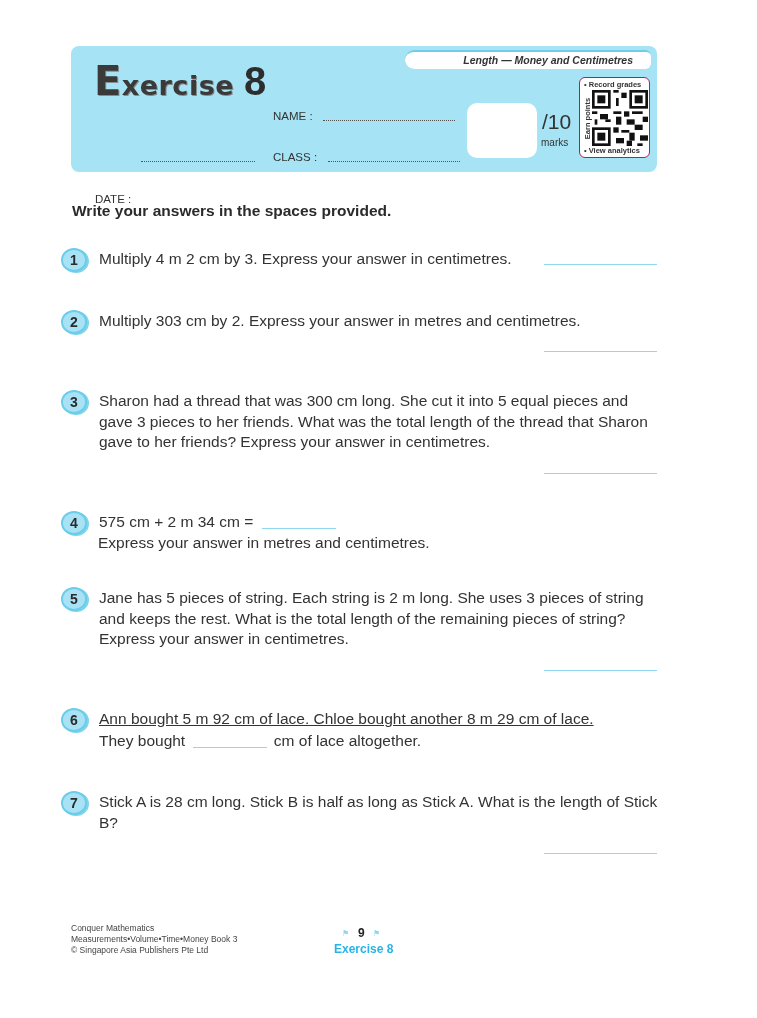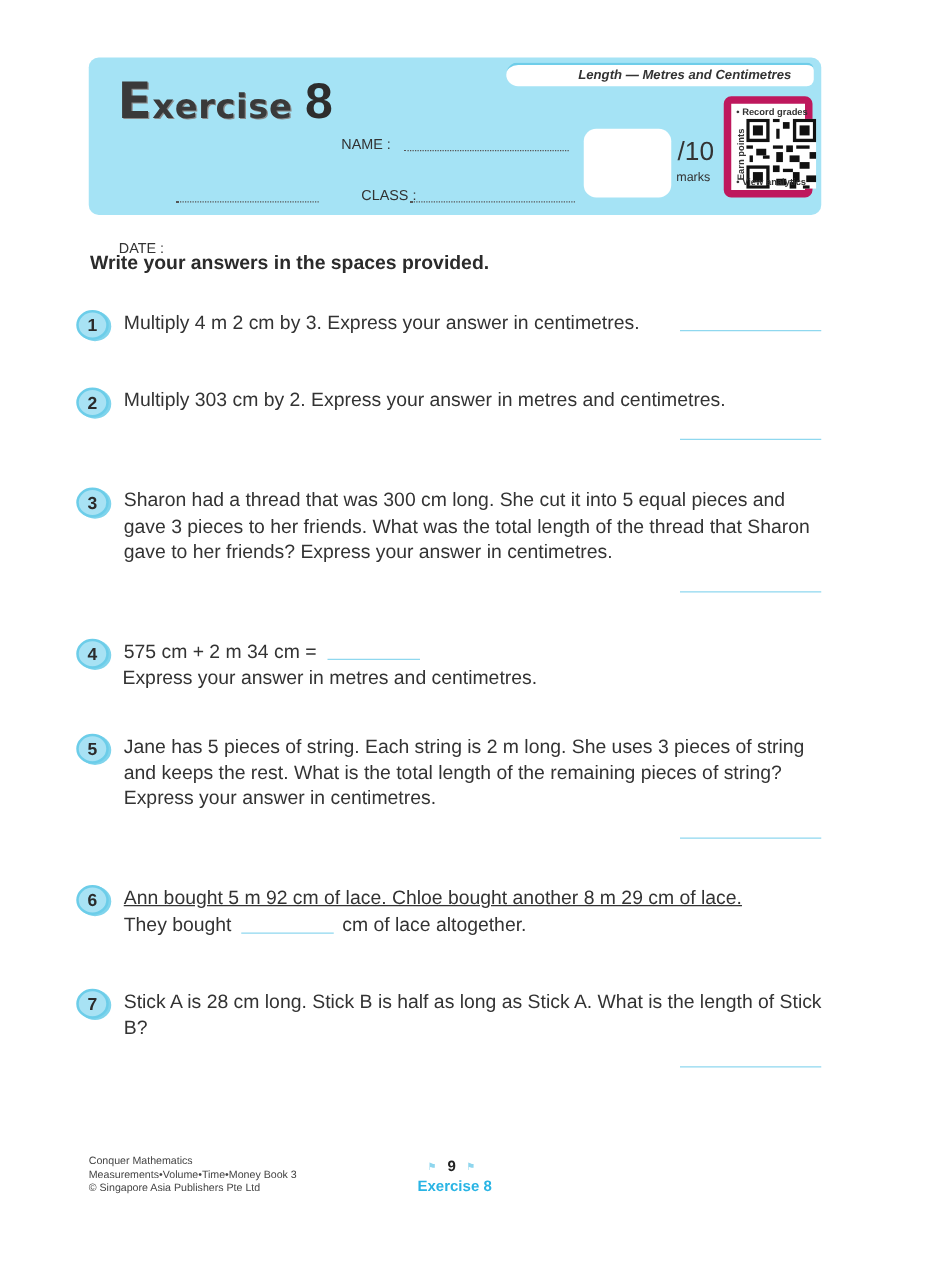--- a/index.html
+++ b/index.html
@@ -35,21 +35,21 @@
 
     .marks-box {
       position: absolute; left: 467px; top: 103px; width: 70px; height: 55px;
       background: #ffffff; border-radius: 10px;
     }
     .marks-total { position: absolute; left: 542px; top: 110px; font-size: 21px; color: #333; }
     .marks-label { position: absolute; left: 541px; top: 137px; font-size: 10px; color: #333; }
 
     .qr-card {
       position: absolute; left: 579px; top: 77px; width: 71px; height: 81px;
-      background: #ffffff; border: 6px solid #be185d; border-radius: 6px;
+      background: #ffffff; border: 1px solid #be185d; border-radius: 6px;
     }
     .qr-top { position: absolute; left: 4px; top: 2px; font-size: 7.5px; font-weight: bold; color: #333; white-space: nowrap; }
     .qr-bottom { position: absolute; left: 4px; bottom: 2px; font-size: 7.5px; font-weight: bold; color: #333; white-space: nowrap; }
     .qr-side {
       position: absolute; left: -13px; top: 36px; font-size: 7.5px; font-weight: bold; color: #333;
       transform: rotate(-90deg); white-space: nowrap;
     }
     .qr-code { position: absolute; left: 12px; top: 12px; width: 56px; height: 56px; }
 
     
@@ -70,34 +70,34 @@
     .footer-left { position: absolute; left: 71px; top: 923px; font-size: 8.5px; line-height: 11px; color: #444; }
     .page-num { position: absolute; left: 358px; top: 926px; font-size: 12px; font-weight: bold; color: #222; }
     .flag { position: absolute; top: 929px; font-size: 8px; color: #8fd6ee; }
     .footer-ex { position: absolute; left: 334px; top: 942px; font-size: 12px; font-weight: bold; color: #29b4e4; }
   </style>
 </head>
 <body>
 
 <div class="header"></div>
 <div class="topic-tab">
-  <span class="topic-tab-text">Length — Metres and Centimetres</span>
+  <span class="topic-tab-text">Length — Money and Centimetres</span>
 </div>
 
 <div class="title">
   <span class="big-e">E</span><span class="rest">xercise</span><span class="num">8</span>
 </div>
 
 <span class="field-label" style="left:273px; top:110px;">NAME :</span>
 <div class="field-line" style="left:323px; top:120px; width:132px;"></div>
 
 <span class="field-label" style="left:95px; top:151px;margin-top:42px;">DATE :</span>
 <div class="field-line" style="left:141px; top:161px; width:114px;"></div>
 
-<span class="field-label" style="left:289px; top:151px;">CLASS :</span>
+<span class="field-label" style="left:273px; top:151px;">CLASS :</span>
 <div class="field-line" style="left:328px; top:161px; width:132px;"></div>
 
 <div class="marks-box"></div>
 <span class="marks-total">/10</span>
 <span class="marks-label">marks</span>
 
 <div class="qr-card">
   <span class="qr-top">• Record grades</span>
   <span class="qr-side">Earn points</span>
   <svg class="qr-code" viewBox="0 0 21 21">

